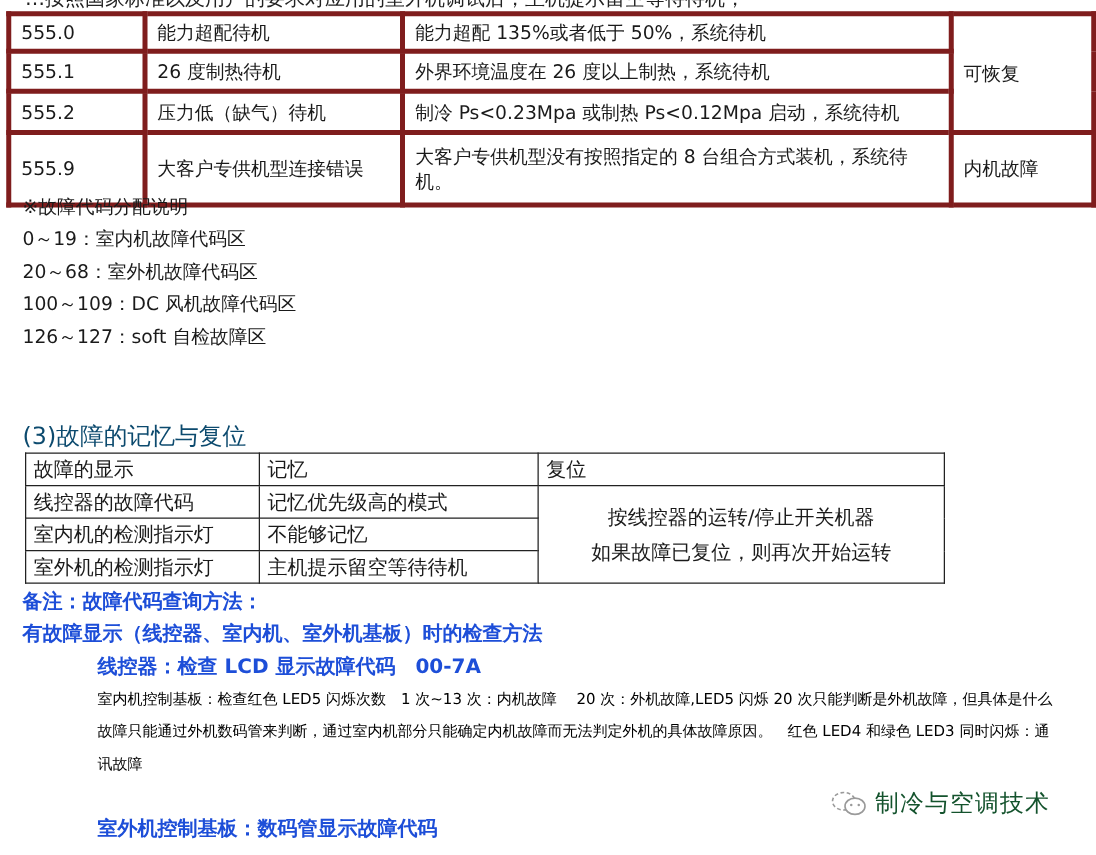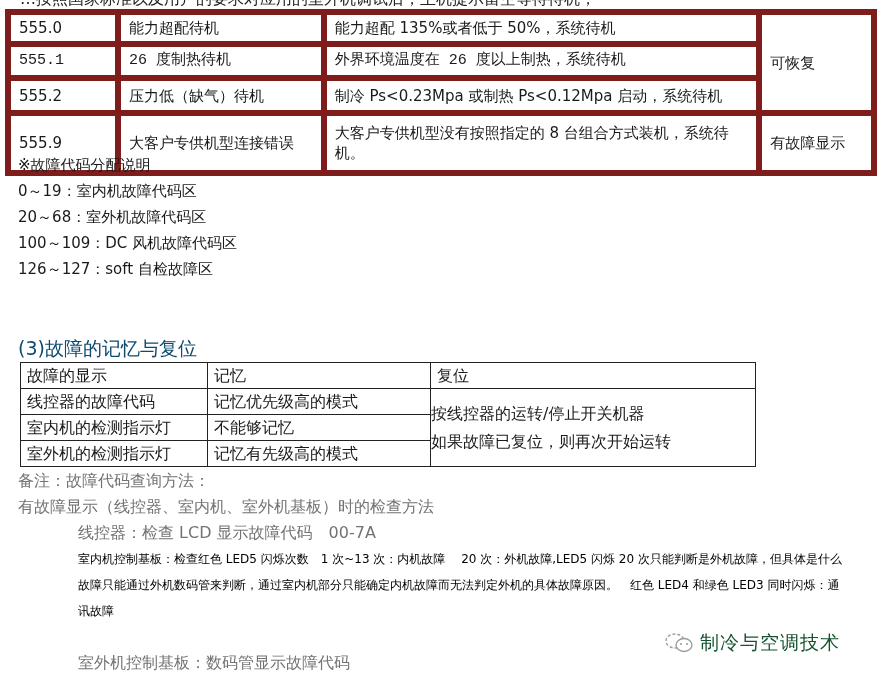--- a/index.html
+++ b/index.html
@@ -12,26 +12,26 @@
     position: absolute; left: 20px; top: -11px; font-size: 16px; color: #222;
     white-space: nowrap;
   }
   
   .t1 {
     position: absolute; left: 5px; top: 9px;
     border-collapse: collapse; border: 3px solid #111;
     font-size: 15px;
   }
   .t1 td {
-    border: 6px solid #7f1d1d; padding: 0 0 0 8px; vertical-align: middle;
+    border: 4px solid #7f1d1d; padding: 0 0 0 8px; vertical-align: middle;
     line-height: 20px;
     margin-left: 40px;
   }
   .t1 tr.r0 td { height: 26px; }
-  .t1 tr.r1 td { height: 28px; font-family: Liberation Mono, monospace; }
+  .t1 tr.r1 td { height: 28px; }
   .t1 tr.r2 td { height: 29px; }
   .t1 tr.r3 td { height: 54px; }
   .t1 td.c0 { width: 98px; }
   .t1 td.c1 { width: 198px; }
   .t1 td.c2 { width: 428px; padding-right: 6px; }
   .t1 td.c3 { width: 104px; }
 
   .note { position: absolute; left: 18px; font-size: 15px; line-height: 26px; color: #1a1a1a; }
   .note div { height: 26px; white-space: nowrap; }
 
@@ -42,23 +42,23 @@
   
   .t2 {
     position: absolute; left: 20px; top: 362px;
     border-collapse: collapse; border: 1px solid #222;
     font-size: 16px;
   }
   .t2 td { border: 1px solid #222; padding: 0 0 0 6px; height: 25px; line-height: 22px; white-space: nowrap; }
   .t2 td.c0 { width: 180px; }
   .t2 td.c1 { width: 216px; }
   .t2 td.c2 { width: 318px; }
-  .t2 td.merged { text-align: left; padding: 0; line-height: 28px; }
+  .t2 td.merged { text-align: center; padding: 0; line-height: 28px; }
 
-  .red { position: absolute; color: #737373; font-size: 16px; line-height: 26px; white-space: nowrap; }
+  .red { position: absolute; color: #1d4ed8; font-size: 16px; line-height: 26px; white-space: nowrap; font-weight: bold; }
   .red-block { position: absolute; left: 78px; top: 546px; width: 770px; color: #000000; font-size: 12px; line-height: 26px; }
   .watermark {
     position: absolute; left: 664px; top: 630px; display: flex; align-items: center;
     color: #14532d; font-size: 19px; letter-spacing: 1px;
   }
   .watermark svg { margin-right: 6px; }
 </style>
 </head>
 <body>
 
@@ -79,21 +79,21 @@
   </tr>
   <tr class="r2">
     <td class="c0">555.2</td>
     <td class="c1">压力低（缺气）待机</td>
     <td class="c2">制冷 Ps&lt;0.23Mpa 或制热 Ps&lt;0.12Mpa 启动，系统待机</td>
   </tr>
   <tr class="r3">
     <td class="c0">555.9</td>
     <td class="c1">大客户专供机型连接错误</td>
     <td class="c2">大客户专供机型没有按照指定的 8 台组合方式装机，系统待机。</td>
-    <td class="c3">有故障显示</td>
+    <td class="c3">内机故障</td>
   </tr>
 </tbody>
   </table>
 
 <div class="note" style="top:152px;">
   <div>※故障代码分配说明</div>
   <div>0～19：室内机故障代码区</div>
   <div>20～68：室外机故障代码区</div>
   <div>100～109：DC 风机故障代码区</div>
   <div>126～127：soft 自检故障区</div>
@@ -115,21 +115,21 @@
       <div>按线控器的运转/停止开关机器</div>
       <div>如果故障已复位，则再次开始运转</div>
     </td>
   </tr>
   <tr>
     <td class="c0">室内机的检测指示灯</td>
     <td class="c1">不能够记忆</td>
   </tr>
   <tr>
     <td class="c0">室外机的检测指示灯</td>
-    <td class="c1">记忆有先级高的模式</td>
+    <td class="c1">主机提示留空等待待机</td>
   </tr>
 </tbody>
   </table>
 
 <div class="red" style="left:18px; top:468px;">备注：故障代码查询方法：</div>
 <div class="red" style="left:18px; top:494px;">有故障显示（线控器、室内机、室外机基板）时的检查方法</div>
 <div class="red" style="left:78px; top:520px;">线控器：检查 LCD 显示故障代码　00-7A</div>
 <div class="red-block">室内机控制基板：检查红色 LED5 闪烁次数　1 次~13 次：内机故障　 20 次：外机故障,LED5 闪烁 20 次只能判断是外机故障，但具体是什么故障只能通过外机数码管来判断，通过室内机部分只能确定内机故障而无法判定外机的具体故障原因。　红色 LED4 和绿色 LED3 同时闪烁：通讯故障</div>
 <div class="red" style="left:78px; top:650px;">室外机控制基板：数码管显示故障代码</div>
 

